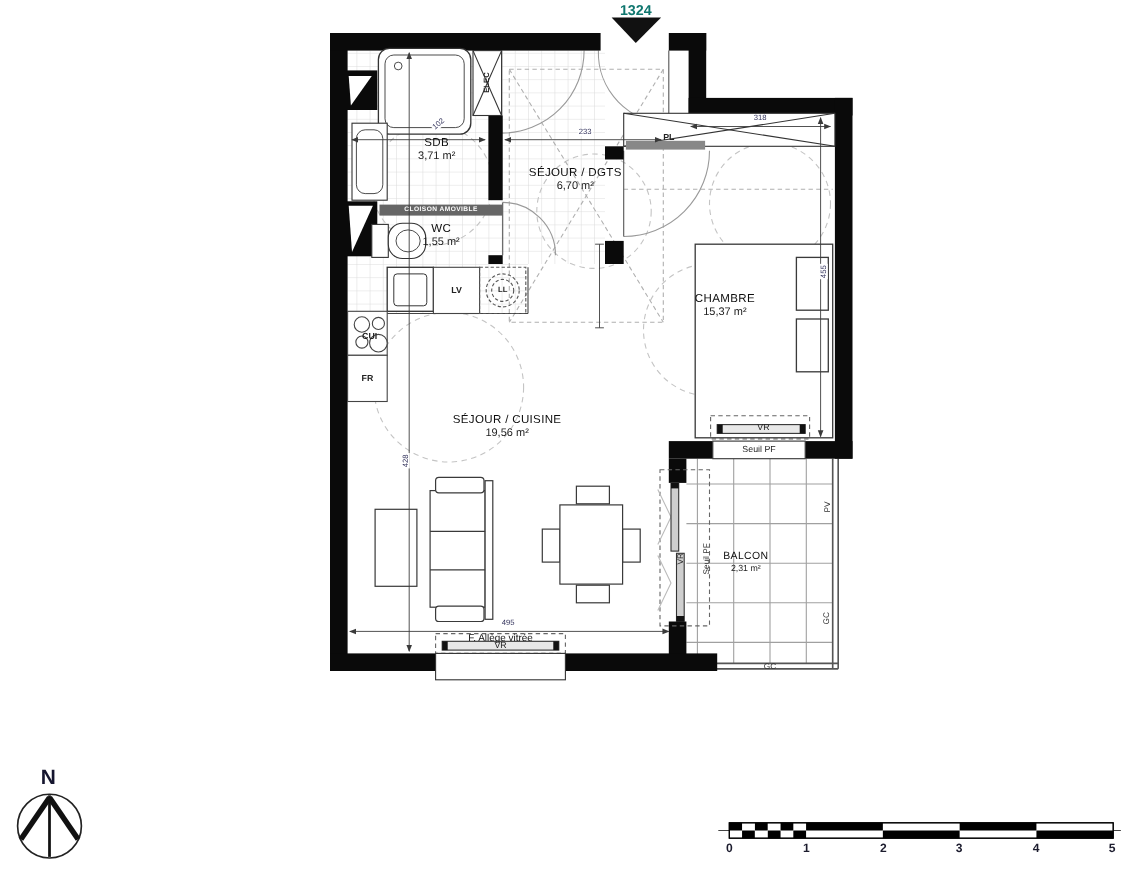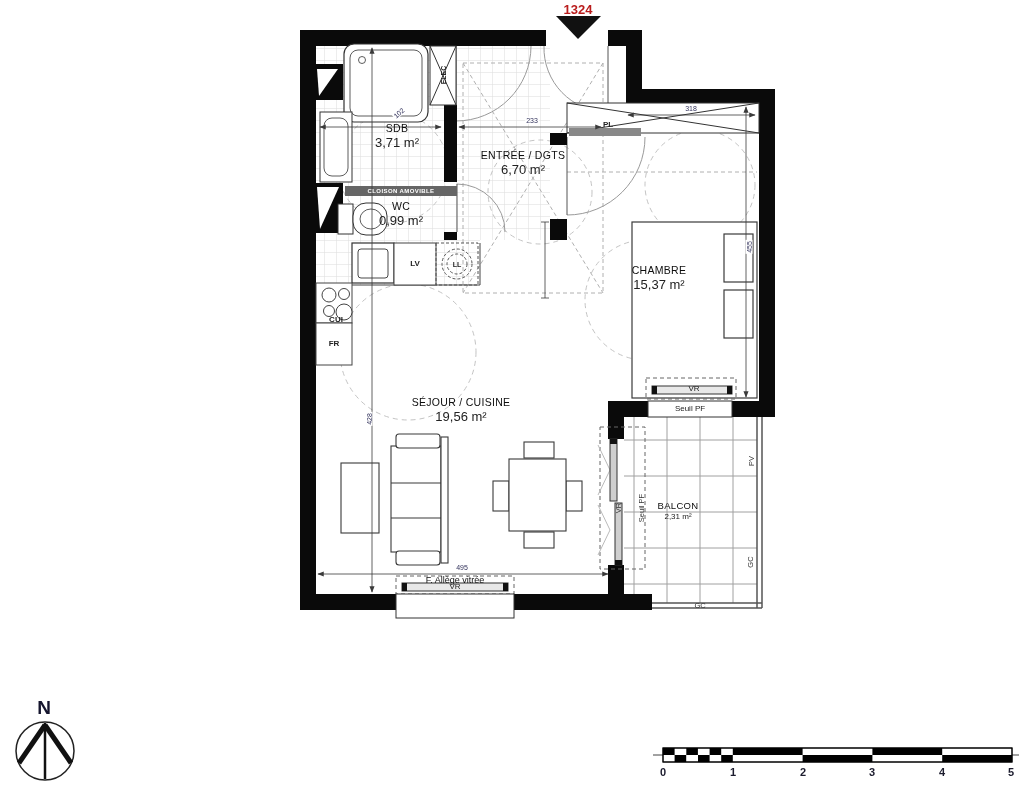--- a/index.html
+++ b/index.html
@@ -4,22 +4,22 @@
 <style>
   html,body{margin:0;padding:0;background:#fff;}
   .canvas{position:relative;width:1019px;height:800px;background:#fff;overflow:hidden;
           font-family:"Liberation Sans",sans-serif;}
   .plan-svg{position:absolute;left:0;top:0;}
   .lbl{position:absolute;transform:translate(-50%,-50%);white-space:nowrap;color:#111;
        font-family:"Liberation Sans",sans-serif;line-height:1;}
   .rot{transform:translate(-50%,-50%) rotate(-90deg);}
   .room-label{text-align:center;}
   .room-name{font-weight:normal;font-size:10.5px;letter-spacing:.3px;color:#0d0d0d;}
-  .room-area{font-size:13px;margin-top:2px;color:#222;}
-  .apt-number{font-weight:bold;font-size:13px;color:#b91c1c;}
+  .room-area{font-size:10px;margin-top:2px;color:#222;}
+  .apt-number{font-weight:bold;font-size:13px;color:#0f766e;}
   .equip{font-weight:bold;font-size:8px;color:#222;}
   .equip-sm{font-size:7px;font-weight:bold;color:#222;}
   .ann{font-size:8px;color:#222;}
   .ann-sm{font-size:7.5px;color:#333;}
   .cloison-txt{font-size:6px;font-weight:bold;color:#fff;letter-spacing:.4px;}
   .dim{font-size:7px;color:#33335c;background:#fff;padding:0 1px;}
   .dim-diag{transform:translate(-50%,-50%) rotate(-40deg);}
   .seuil-box-txt{font-size:8px;color:#222;}
   .scale-num{font-weight:bold;font-size:11px;color:#1c1c2e;}
   .north-n{font-weight:bold;font-size:19px;color:#15152e;}
@@ -251,48 +251,48 @@
   </svg>
 
   <div class="lbl apt-number" style="left:578px;top:9px">1324</div>
 
   <div class="lbl room-label" style="left:397px;top:136px">
     <div class="room-name">SDB</div>
     <div class="room-area">3,71 m²</div>
   </div>
 
   <div class="lbl room-label" style="left:523px;top:163px">
-    <div class="room-name">ENTRÉE / DGTS</div>
+    <div class="room-name">SÉJOUR / DGTS</div>
     <div class="room-area">6,70 m²</div>
   </div>
 
   <div class="lbl room-label" style="left:401px;top:214px">
     <div class="room-name">WC</div>
-    <div class="room-area">0,99 m²</div>
+    <div class="room-area">1,55 m²</div>
   </div>
 
   <div class="lbl room-label" style="left:659px;top:278px">
     <div class="room-name">CHAMBRE</div>
     <div class="room-area">15,37 m²</div>
   </div>
 
-  <div class="lbl room-label" style="left:461px;top:410px">
+  <div class="lbl room-label" style="left:461px;top:388px">
     <div class="room-name">SÉJOUR / CUISINE</div>
     <div class="room-area">19,56 m²</div>
   </div>
 
   <div class="lbl room-label" style="left:678px;top:511px">
     <div class="room-name" style="font-size:9.5px">BALCON</div>
     <div class="room-area" style="font-size:8px">2,31 m²</div>
   </div>
 
   <div class="lbl equip-sm rot" style="left:443px;top:75px">ELEC</div>
   <div class="lbl equip" style="left:415px;top:264px">LV</div>
   <div class="lbl equip-sm" style="left:457px;top:264px">LL</div>
-  <div class="lbl equip" style="left:336px;top:320px">CUI</div>
+  <div class="lbl equip" style="left:336px;top:306px">CUI</div>
   <div class="lbl equip" style="left:334px;top:344px">FR</div>
   <div class="lbl equip" style="left:608px;top:125px">PL</div>
 
   <div class="lbl cloison-txt" style="left:401px;top:191px">CLOISON AMOVIBLE</div>
 
   <div class="lbl ann" style="left:455px;top:587px">VR</div>
   <div class="lbl" style="left:455px;top:580px;font-size:9px">F. Allège vitrée</div>
 
   <div class="lbl ann" style="left:694px;top:389px">VR</div>
   <div class="lbl seuil-box-txt" style="left:690px;top:409px">Seuil PF</div>

